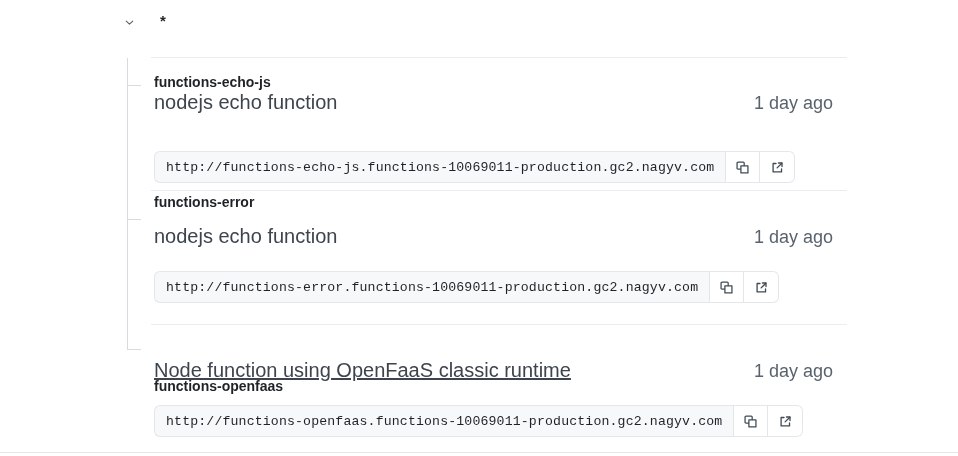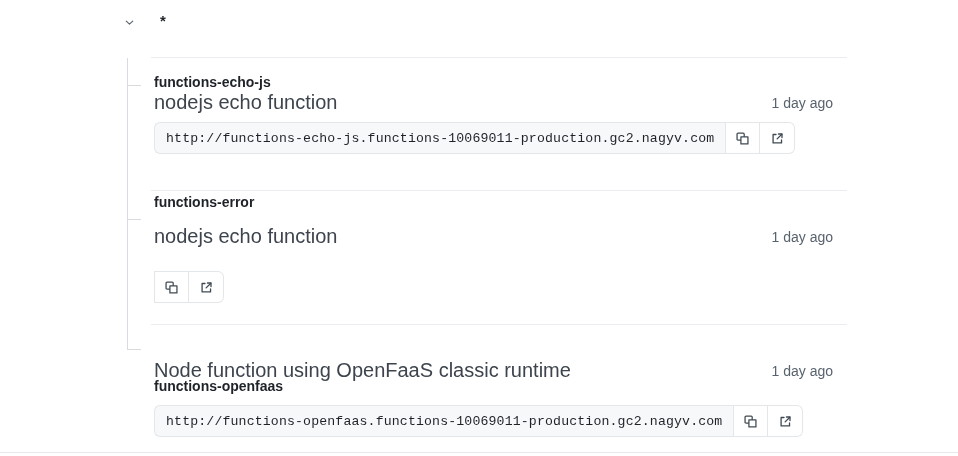--- a/index.html
+++ b/index.html
@@ -91,21 +91,21 @@
     position: absolute;
     left: 154px;
     font-size: 20px;
     line-height: 19px;
     font-weight: 400;
     color: #3d444d;
   }
   .item-time {
     position: absolute;
     right: 125px;
-    font-size: 14px;
+    font-size: 18px;
     line-height: 18px;
     color: #59636e;
     white-space: nowrap;
   }
 
   
   .url-group {
     position: absolute;
     display: flex;
     align-items: stretch;
@@ -166,21 +166,21 @@
 
   <div class="sep" style="top:57px;"></div>
   <div class="sep" style="top:190px;"></div>
   <div class="sep" style="top:324px;"></div>
   <div class="sep-bottom"></div>
 
   <div class="item">
     <div class="item-title" style="top:73px;">functions-echo-js</div>
     <div class="item-desc" style="top:93px;">nodejs echo function</div>
     <div class="item-time" style="top:94px;">1 day ago</div>
-    <div class="url-group" style="left:154px; top:122px;border-radius:11px;">
+    <div class="url-group" style="left:154px; top:151px;border-radius:11px;">
       <div class="url-field">http://functions-echo-js.functions-10069011-production.gc2.nagyv.com</div>
       <button class="url-btn" aria-label="Copy URL">
         <svg width="15" height="15" viewBox="0 0 16 16" aria-hidden="true">
           <rect x="2.2" y="2.2" width="7.6" height="7.6" rx="1.1" fill="none" stroke="#414a53" stroke-width="1.35"></rect>
           <path d="M6.3 6.3 h7.5 v7.5 h-7.5 z" fill="#ffffff" stroke="#414a53" stroke-width="1.35" stroke-linejoin="round"></path>
         </svg>
       </button>
       <button class="url-btn last" aria-label="Open URL">
         <svg width="15" height="15" viewBox="0 0 16 16" aria-hidden="true">
           <path d="M12.6 3.4 L7.6 8.4" stroke="#414a53" stroke-width="1.4" stroke-linecap="round"></path>
@@ -189,39 +189,40 @@
         </svg>
       </button>
     </div>
   </div>
 
   <div class="item">
     <div class="item-title" style="top:193px;">functions-error</div>
     <div class="item-desc" style="top:227px;">nodejs echo function</div>
     <div class="item-time" style="top:228px;">1 day ago</div>
     <div class="url-group" style="left:154px; top:271px;">
+      <div class="url-field">http://functions-error.functions-10069011-production.gc2.nagyv.com</div>
       <button class="url-btn" aria-label="Copy URL">
         <svg width="15" height="15" viewBox="0 0 16 16" aria-hidden="true">
           <rect x="2.2" y="2.2" width="7.6" height="7.6" rx="1.1" fill="none" stroke="#414a53" stroke-width="1.35"></rect>
           <path d="M6.3 6.3 h7.5 v7.5 h-7.5 z" fill="#ffffff" stroke="#414a53" stroke-width="1.35" stroke-linejoin="round"></path>
         </svg>
       </button>
       <button class="url-btn last" aria-label="Open URL">
         <svg width="15" height="15" viewBox="0 0 16 16" aria-hidden="true">
           <path d="M12.6 3.4 L7.6 8.4" stroke="#414a53" stroke-width="1.4" stroke-linecap="round"></path>
           <path d="M9.0 3.2 H12.8 V7.0" stroke="#414a53" stroke-width="1.4" stroke-linecap="round" stroke-linejoin="round" fill="none"></path>
           <path d="M12.3 9.6 V12.7 H3.3 V3.7 H6.4" stroke="#414a53" stroke-width="1.4" stroke-linecap="round" stroke-linejoin="round" fill="none"></path>
         </svg>
       </button>
     </div>
   </div>
 
   <div class="item">
     <div class="item-title" style="top:341px;margin-top:36px;">functions-openfaas</div>
-    <div class="item-desc" style="top:361px;">Node function using OpenFaaS classic runtime</div>
+    <div class="item-desc" style="top:361px;text-decoration:underline;">Node function using OpenFaaS classic runtime</div>
     <div class="item-time" style="top:362px;">1 day ago</div>
     <div class="url-group" style="left:154px; top:405px;">
       <div class="url-field">http://functions-openfaas.functions-10069011-production.gc2.nagyv.com</div>
       <button class="url-btn" aria-label="Copy URL">
         <svg width="15" height="15" viewBox="0 0 16 16" aria-hidden="true">
           <rect x="2.2" y="2.2" width="7.6" height="7.6" rx="1.1" fill="none" stroke="#414a53" stroke-width="1.35"></rect>
           <path d="M6.3 6.3 h7.5 v7.5 h-7.5 z" fill="#ffffff" stroke="#414a53" stroke-width="1.35" stroke-linejoin="round"></path>
         </svg>
       </button>
       <button class="url-btn last" aria-label="Open URL">

